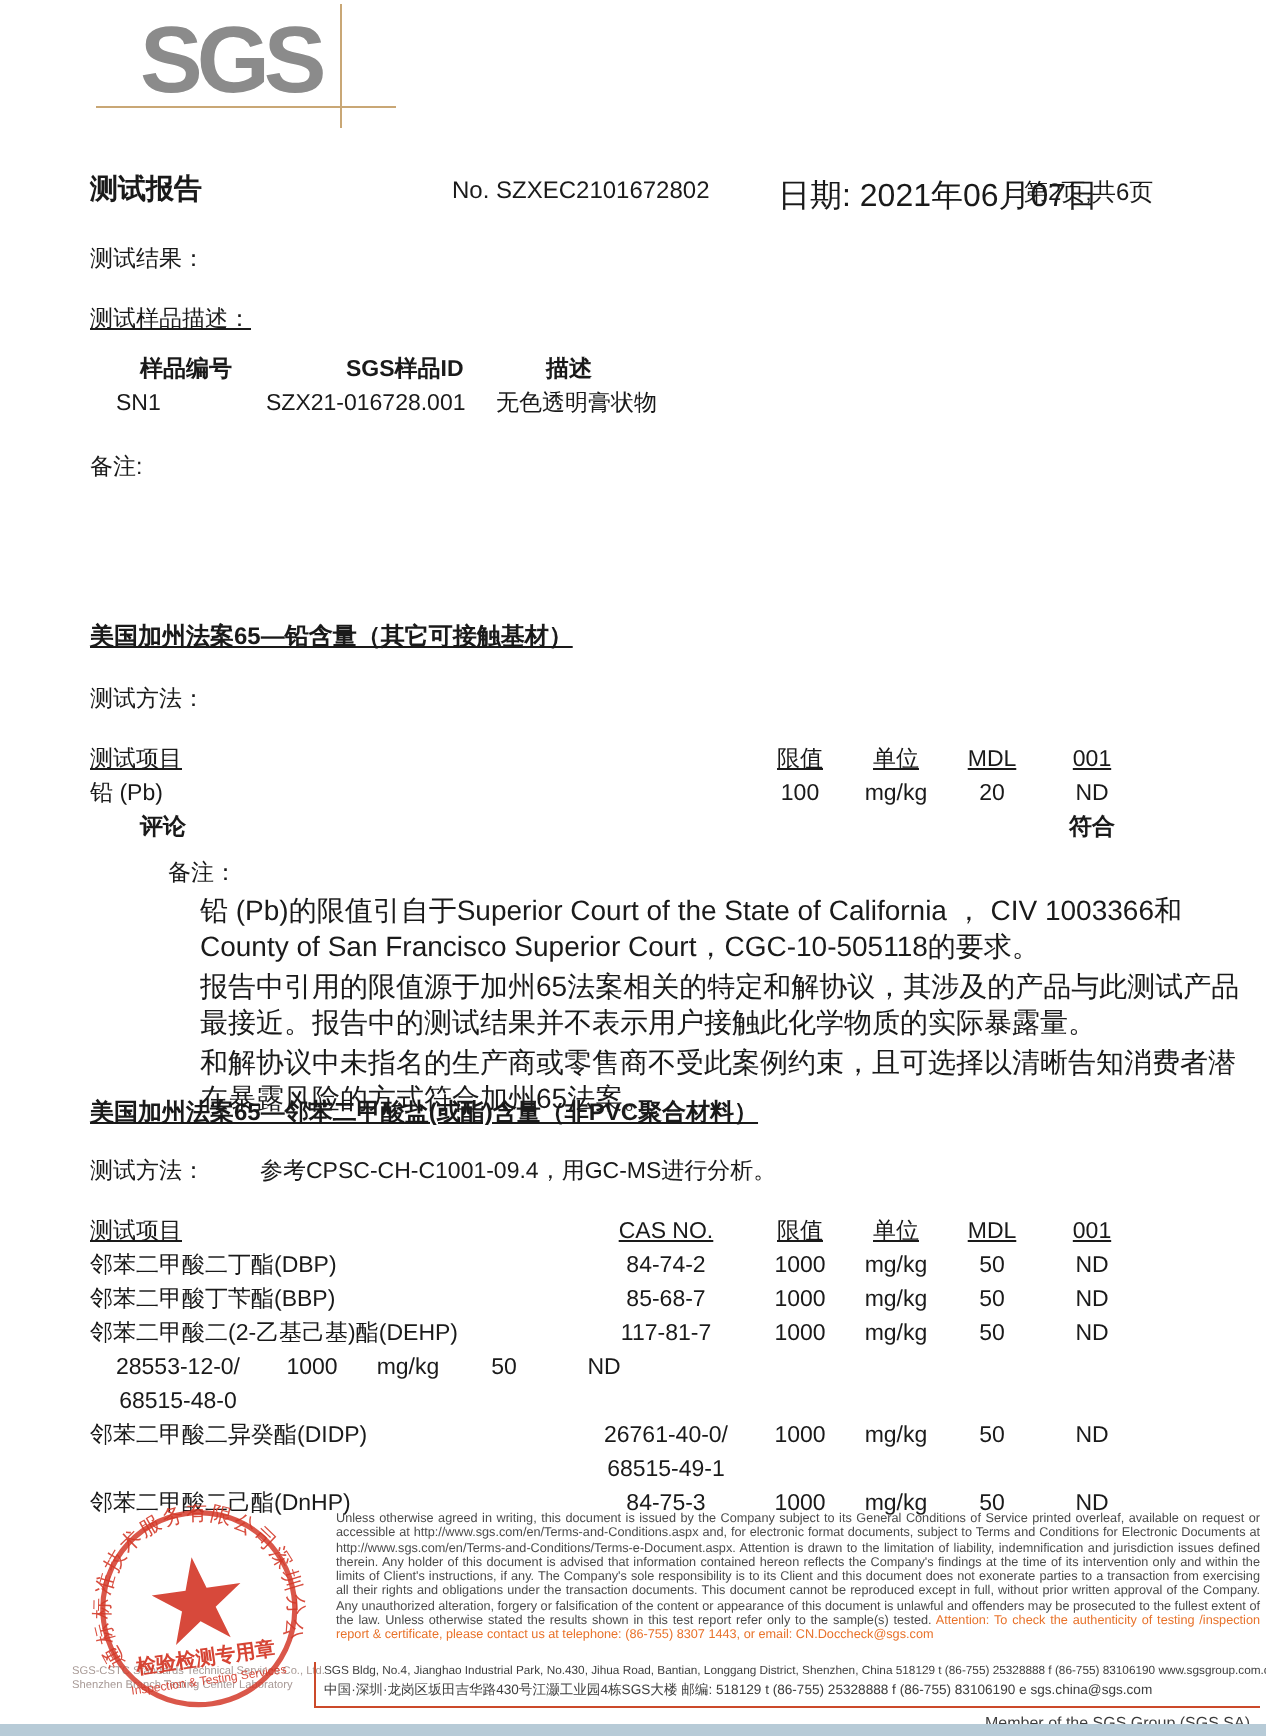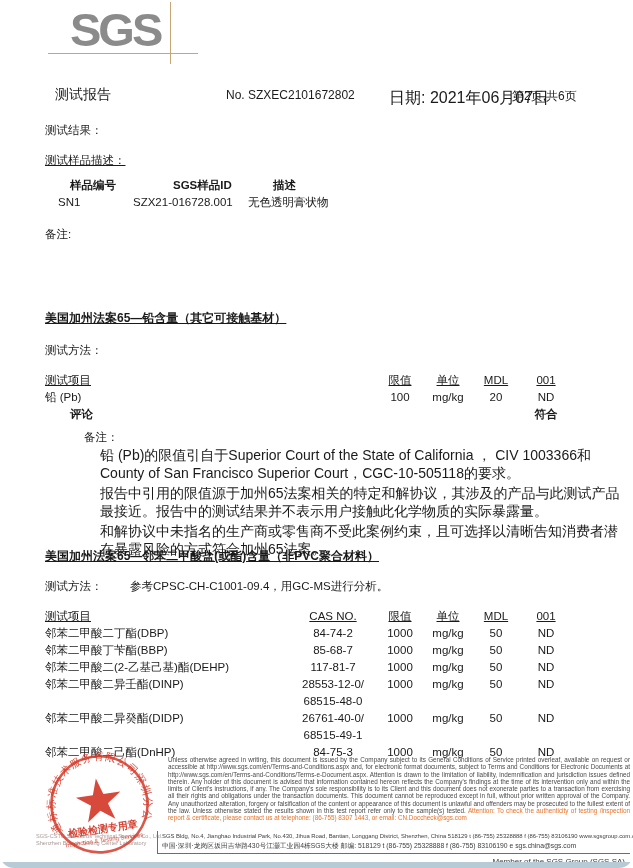--- a/index.html
+++ b/index.html
@@ -1,25 +1,25 @@
 <!DOCTYPE html>
 <html><head>
 <meta charset="utf-8">
 <style>
   html,body{margin:0;padding:0;background:#fff;}
   .page{position:relative;width:633px;height:868px;background:#ffffff;overflow:hidden;
-        font-family:"Liberation Sans","DejaVu Sans",sans-serif;color:#1a1a1a;border-radius:14px;}
+        font-family:"Liberation Sans","DejaVu Sans",sans-serif;color:#1a1a1a;}
   .abs{position:absolute;}
   
   .logo{left:70px;top:2px;font-size:47px;font-weight:bold;color:#8b8b8b;letter-spacing:-3px;
         font-family:"Liberation Sans",sans-serif;}
   .logo-hline{left:48px;top:53px;width:150px;height:1px;background:#c9a775;}
   .logo-vline{left:170px;top:2px;width:1px;height:62px;background:#c9a775;}
   
-  .hdr-title{left:55px;top:86px;font-size:14px;font-weight:normal;}
+  .hdr-title{left:45px;top:86px;font-size:14px;font-weight:bold;}
   .hdr-no{left:226px;top:88px;font-size:12px;}
   .hdr-date{left:389px;top:88px;font-size:16px;}
   .hdr-page{left:512px;top:88px;font-size:12px;}
   .t11{font-size:11.5px;line-height:17px;}
   .bold{font-weight:bold;margin-left:25px;}
   .uline{text-decoration:underline;}
   .sec-head{font-size:12px;font-weight:bold;text-decoration:underline;}
   
   .rtable{left:45px;width:528px;font-size:11.5px;}
   .trow{display:flex;align-items:flex-start;line-height:17px;}
@@ -136,21 +136,20 @@
     </div>
     <div class="trow">
       <span class="c-item">邻苯二甲酸二(2-乙基己基)酯(DEHP)</span>
       <span class="c-cas">117-81-7</span>
       <span class="c-limit">1000</span>
       <span class="c-unit">mg/kg</span>
       <span class="c-mdl">50</span>
       <span class="c-001">ND</span>
     </div>
     <div class="trow">
-      <span class="c-item">邻苯二甲酸二异壬酯(DINP)</span>
       <span class="c-cas">28553-12-0/
 68515-48-0</span>
       <span class="c-limit">1000</span>
       <span class="c-unit">mg/kg</span>
       <span class="c-mdl">50</span>
       <span class="c-001">ND</span>
     </div>
     <div class="trow">
       <span class="c-item">邻苯二甲酸二异癸酯(DIDP)</span>
       <span class="c-cas">26761-40-0/

